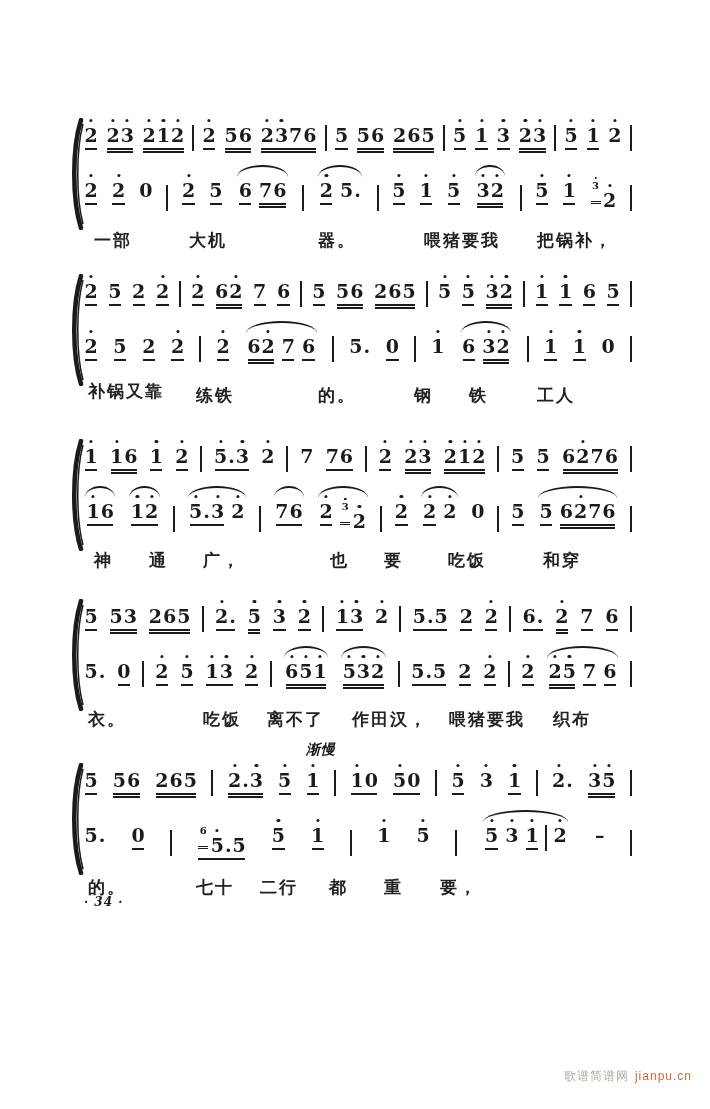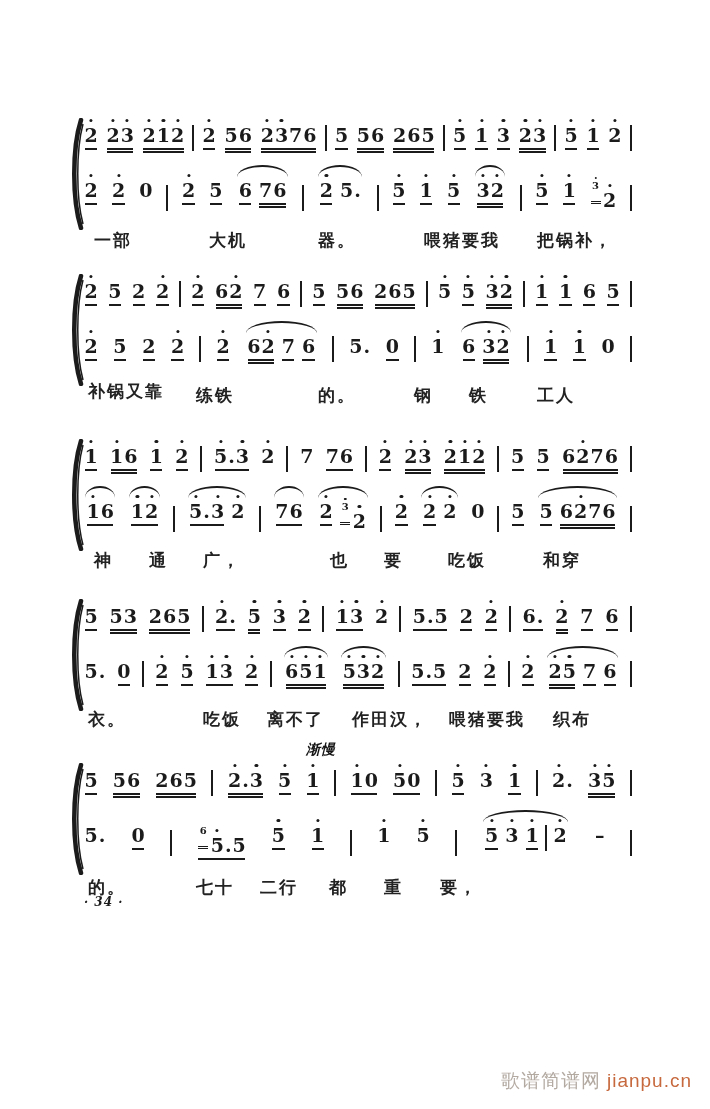--- a/index.html
+++ b/index.html
@@ -49,21 +49,21 @@
   }
   .tempo{
     position:absolute;font-family:"Liberation Sans",sans-serif;
     font-size:14px;font-weight:bold;color:#141414;letter-spacing:1px;font-style:italic;
   }
   .pagenum{
     position:absolute;left:84px;top:895px;font-size:12px;font-weight:bold;
     font-style:italic;color:#1b1b1b;letter-spacing:1px;
   }
   .watermark{
-    position:absolute;top:1068px;right:18px;font-size:19px;
+    position:absolute;top:1068px;right:18px;font-size:12px;
     font-family:"Liberation Sans",sans-serif;letter-spacing:1px;white-space:nowrap;
   }
   .wm-cn{color:#b3aaa2;}
   .wm-en{color:#c7693e;margin-left:6px;}
 </style>
 </head>
 <body>
 
 <div id="page">
   <div>
@@ -723,21 +723,21 @@
           </span>
           <span class="cl">
             <span class="ch">–</span>
           </span>
           <span class="bar"></span>
         </div>
       </div>
     </div>
   <div id="lyrics-layer">
       <span class="lyric" style="left: 94px; top: 229px;">一部</span>
-      <span class="lyric" style="left: 209px; top: 229px;">大机</span>
+      <span class="lyric" style="left: 189px; top: 229px;">大机</span>
       <span class="lyric" style="left: 318px; top: 229px;">器。</span>
       <span class="lyric" style="left: 424px; top: 229px;">喂猪要我</span>
       <span class="lyric" style="left: 537px; top: 229px;">把锅补，</span>
       <span class="lyric" style="left: 88px; top: 380px;">补锅又靠</span>
       <span class="lyric" style="left: 196px; top: 384px;">练铁</span>
       <span class="lyric" style="left: 318px; top: 384px;">的。</span>
       <span class="lyric" style="left: 414px; top: 384px;">钢</span>
       <span class="lyric" style="left: 469px; top: 384px;">铁</span>
       <span class="lyric" style="left: 537px; top: 384px;">工人</span>
       <span class="lyric" style="left: 94px; top: 549px;">神</span>

